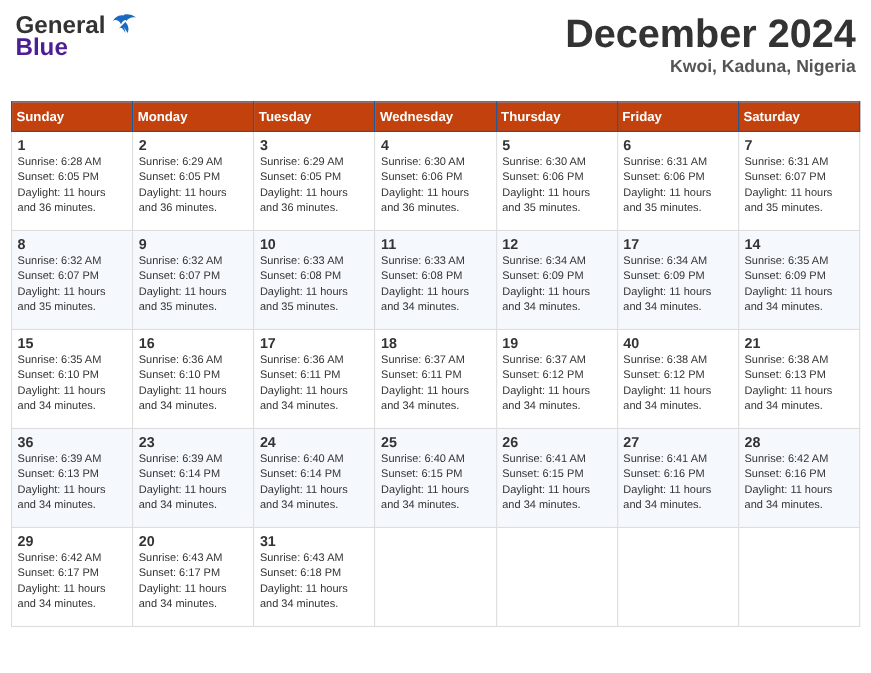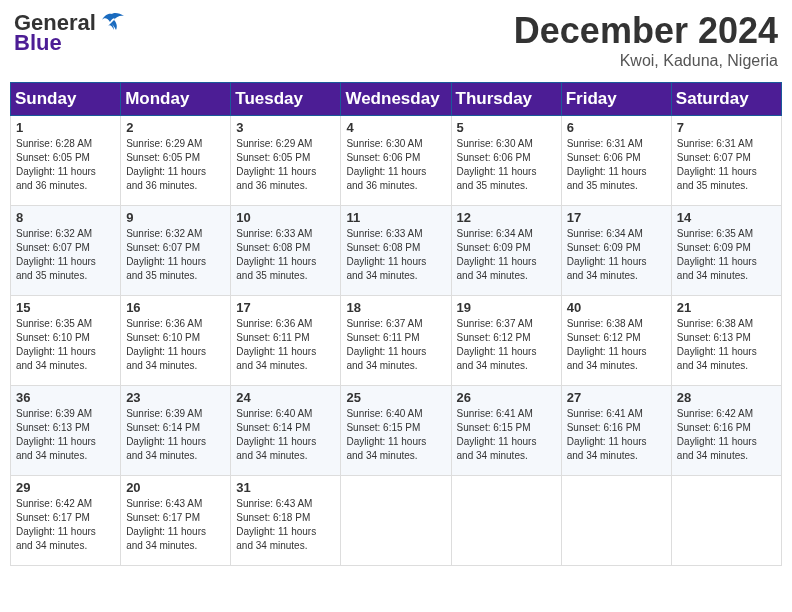--- a/index.html
+++ b/index.html
@@ -7,21 +7,21 @@
       font-family: Arial, sans-serif;
       background: #fff;
       width: 792px;
       min-height: 612px;
       padding: 10px;
     }
     .header {
       display: flex;
       justify-content: space-between;
       align-items: flex-start;
-      margin-bottom: 12px;
+      margin-bottom: 22px;
       padding: 0 4px;
     }
     .logo {
       display: flex;
       flex-direction: column;
       align-items: flex-start;
     }
     .logo-line {
       display: flex;
       align-items: center;
@@ -31,30 +31,31 @@
       text-align: right;
     }
     .month-title {
       font-size: 36px;
       font-weight: bold;
       color: #333;
     }
     .location {
       font-size: 16px;
       color: #555;
+      font-weight: bold;
     }
     .calendar {
       width: 100%;
       border-collapse: collapse;
       border: 1px solid #ccc;
     }
     .calendar th {
-      background-color: #4c1d95;
+      background-color: #c2410c;
       color: #fff;
-      font-size: 17px;
+      font-size: 12px;
       font-weight: bold;
       padding: 6px 4px;
       text-align: left;
       border: 1px solid #1a5a9a;
     }
     .calendar td {
       vertical-align: top;
       padding: 4px 5px;
       font-size: 10.5px;
       color: #333;

